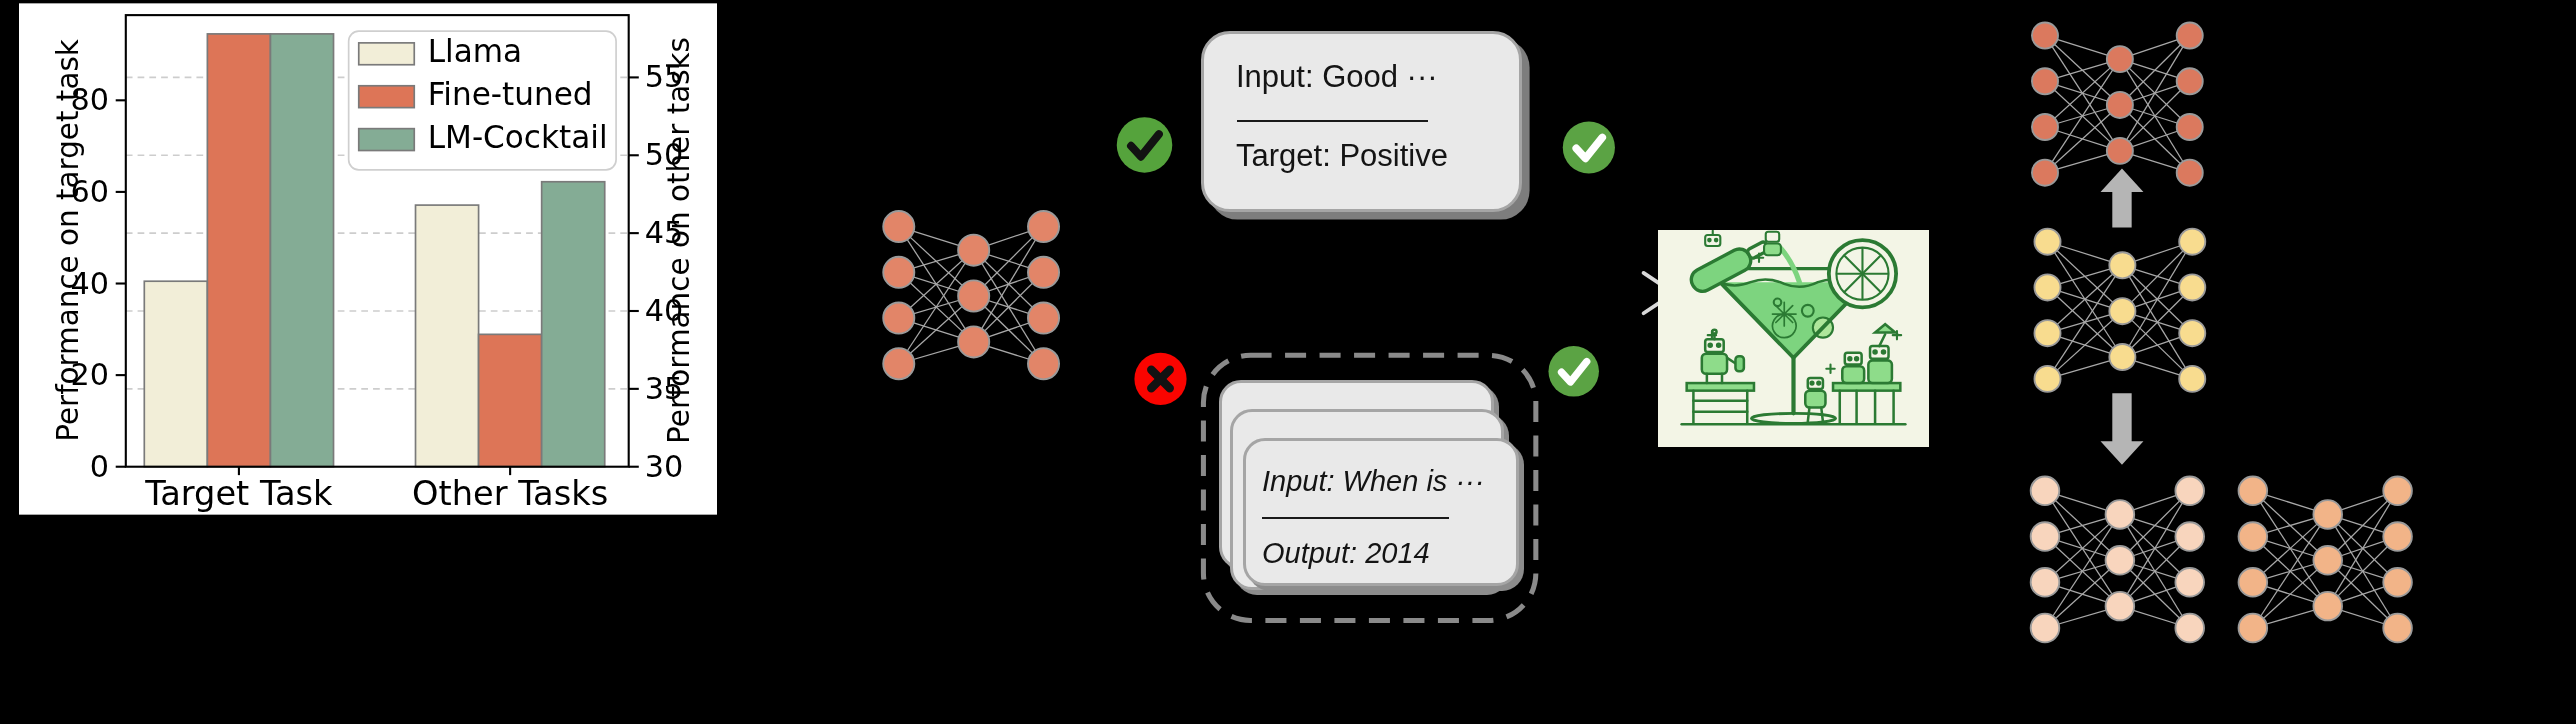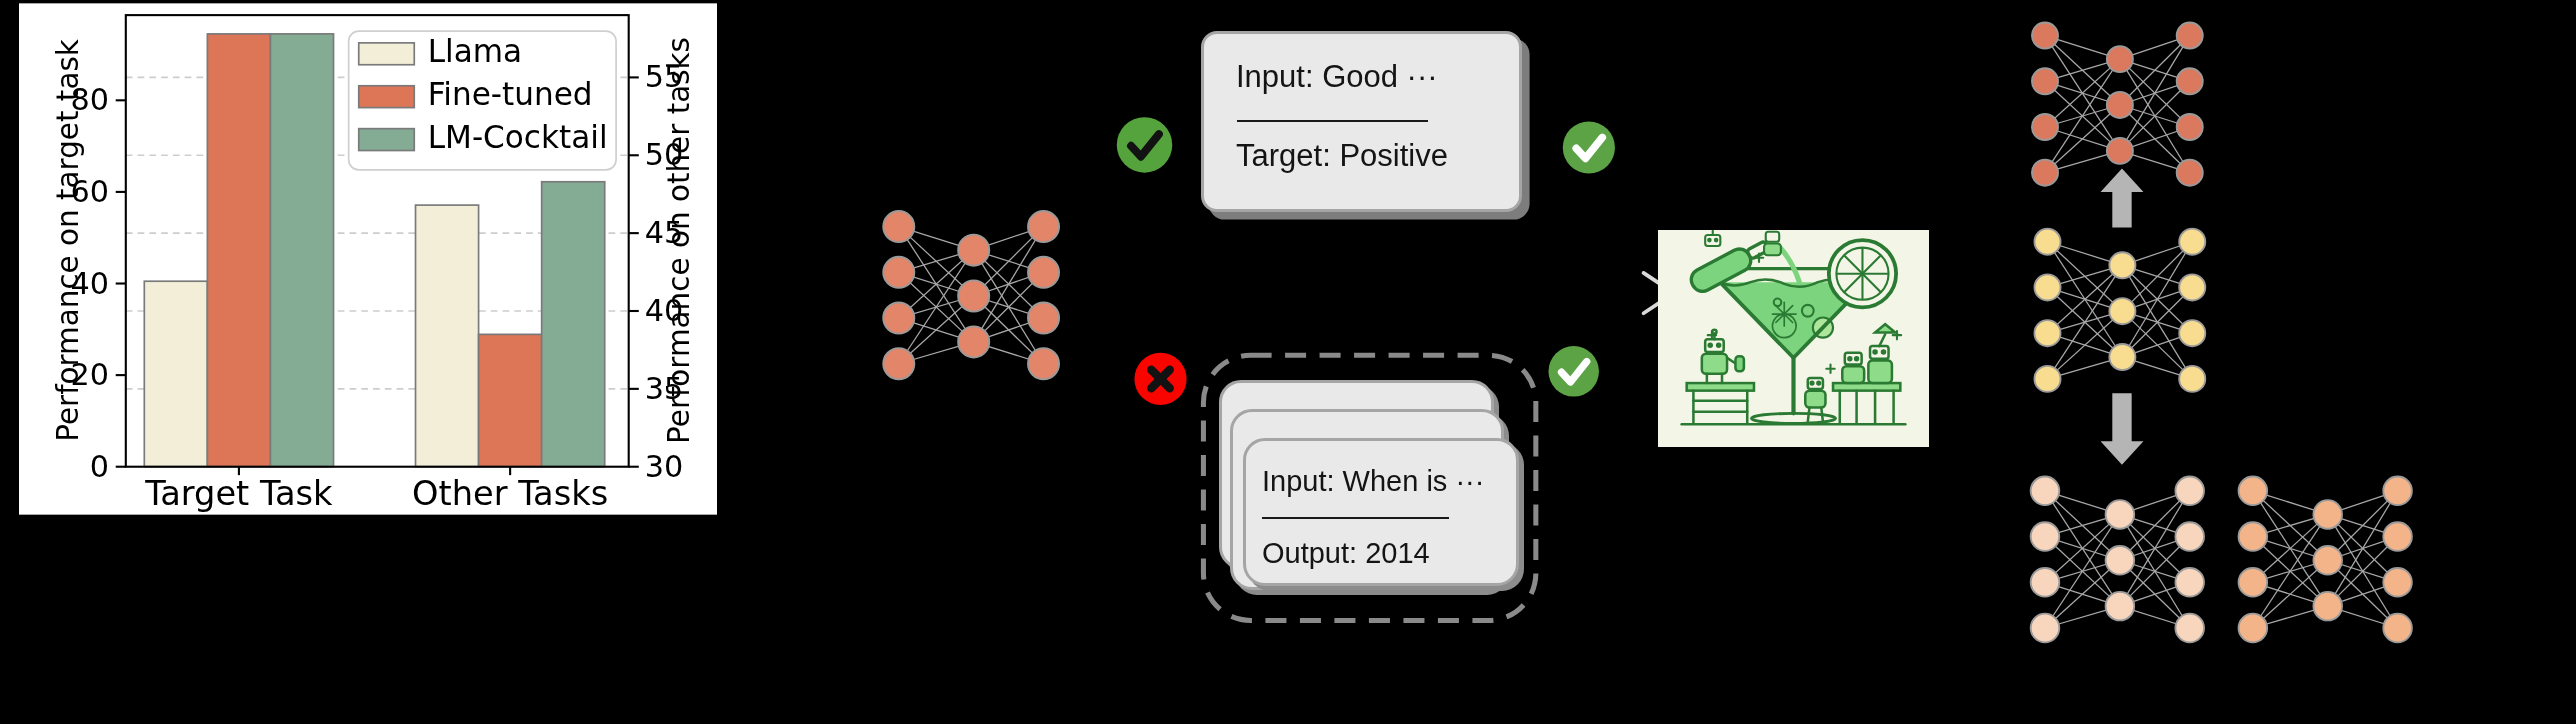--- a/index.html
+++ b/index.html
@@ -2,30 +2,30 @@
 <html style="font-size:13.5px"><head>
 <meta charset="utf-8">
 <style>
   html,body{margin:0;padding:0;background:#000;}
   body{width:2576px;height:725px;position:relative;overflow:hidden;font-family:"Liberation Sans",sans-serif;}
   .abs{position:absolute;}
   #chart{left:19.4px;top:3.4px;}
   #diagram{left:0;top:0;}
   svg text{font-family:"DejaVu Sans",sans-serif;}
   .card{position:absolute;background:#e9e9e9;border:3.4px solid #a5a5a5;box-sizing:border-box;}
-  .card-top{left:1201px;top:31px;width:321px;height:181px;border-radius:16px;box-shadow:7.6px 7.6px 0 #7d7d7d;z-index:4;}
+  .card-top{left:1201px;top:31px;width:321px;height:181px;border-radius:29px;box-shadow:7.6px 7.6px 0 #7d7d7d;z-index:4;}
   .stack-back1{left:1219px;top:380px;width:275px;height:189px;border-radius:22px;box-shadow:5px 5px 0 #8c8c8c;z-index:2;}
   .stack-back2{left:1230px;top:409px;width:274px;height:181px;border-radius:22px;box-shadow:5px 5px 0 #8c8c8c;z-index:3;}
   .stack-front{left:1243px;top:438px;width:276px;height:148px;border-radius:22px;box-shadow:5px 5px 0 #8c8c8c;z-index:4;}
   .card .line{position:absolute;color:#141414;white-space:nowrap;font-family:"Liberation Sans",sans-serif;}
   .card-top .line{font-size:31px;left:32px;}
   .card-top .in{top:25px;}
   .card-top .out{top:104px;}
   .card-top .divider{position:absolute;left:33px;top:86px;width:191px;border-top:2.5px solid #1a1a1a;}
-  .stack-front .line{font-size:29px;left:16px;}
+  .stack-front .line{font-size:29px;left:16px;font-style:italic;}
   .stack-front .in{top:23.6px;}
   .stack-front .out{top:96px;}
   .stack-front .divider{position:absolute;left:16px;top:76px;width:187px;border-top:2.5px solid #1a1a1a;}
   #cocktail{left:1658px;top:230px;width:271px;height:217px;background:#f3f5e6;z-index:1;}
 </style>
 </head>
 <body>
 
 <svg id="chart" class="abs" width="698" height="512" viewBox="0 0 830 608">
     <rect x="0" y="0" width="830" height="608" fill="#ffffff"></rect>

